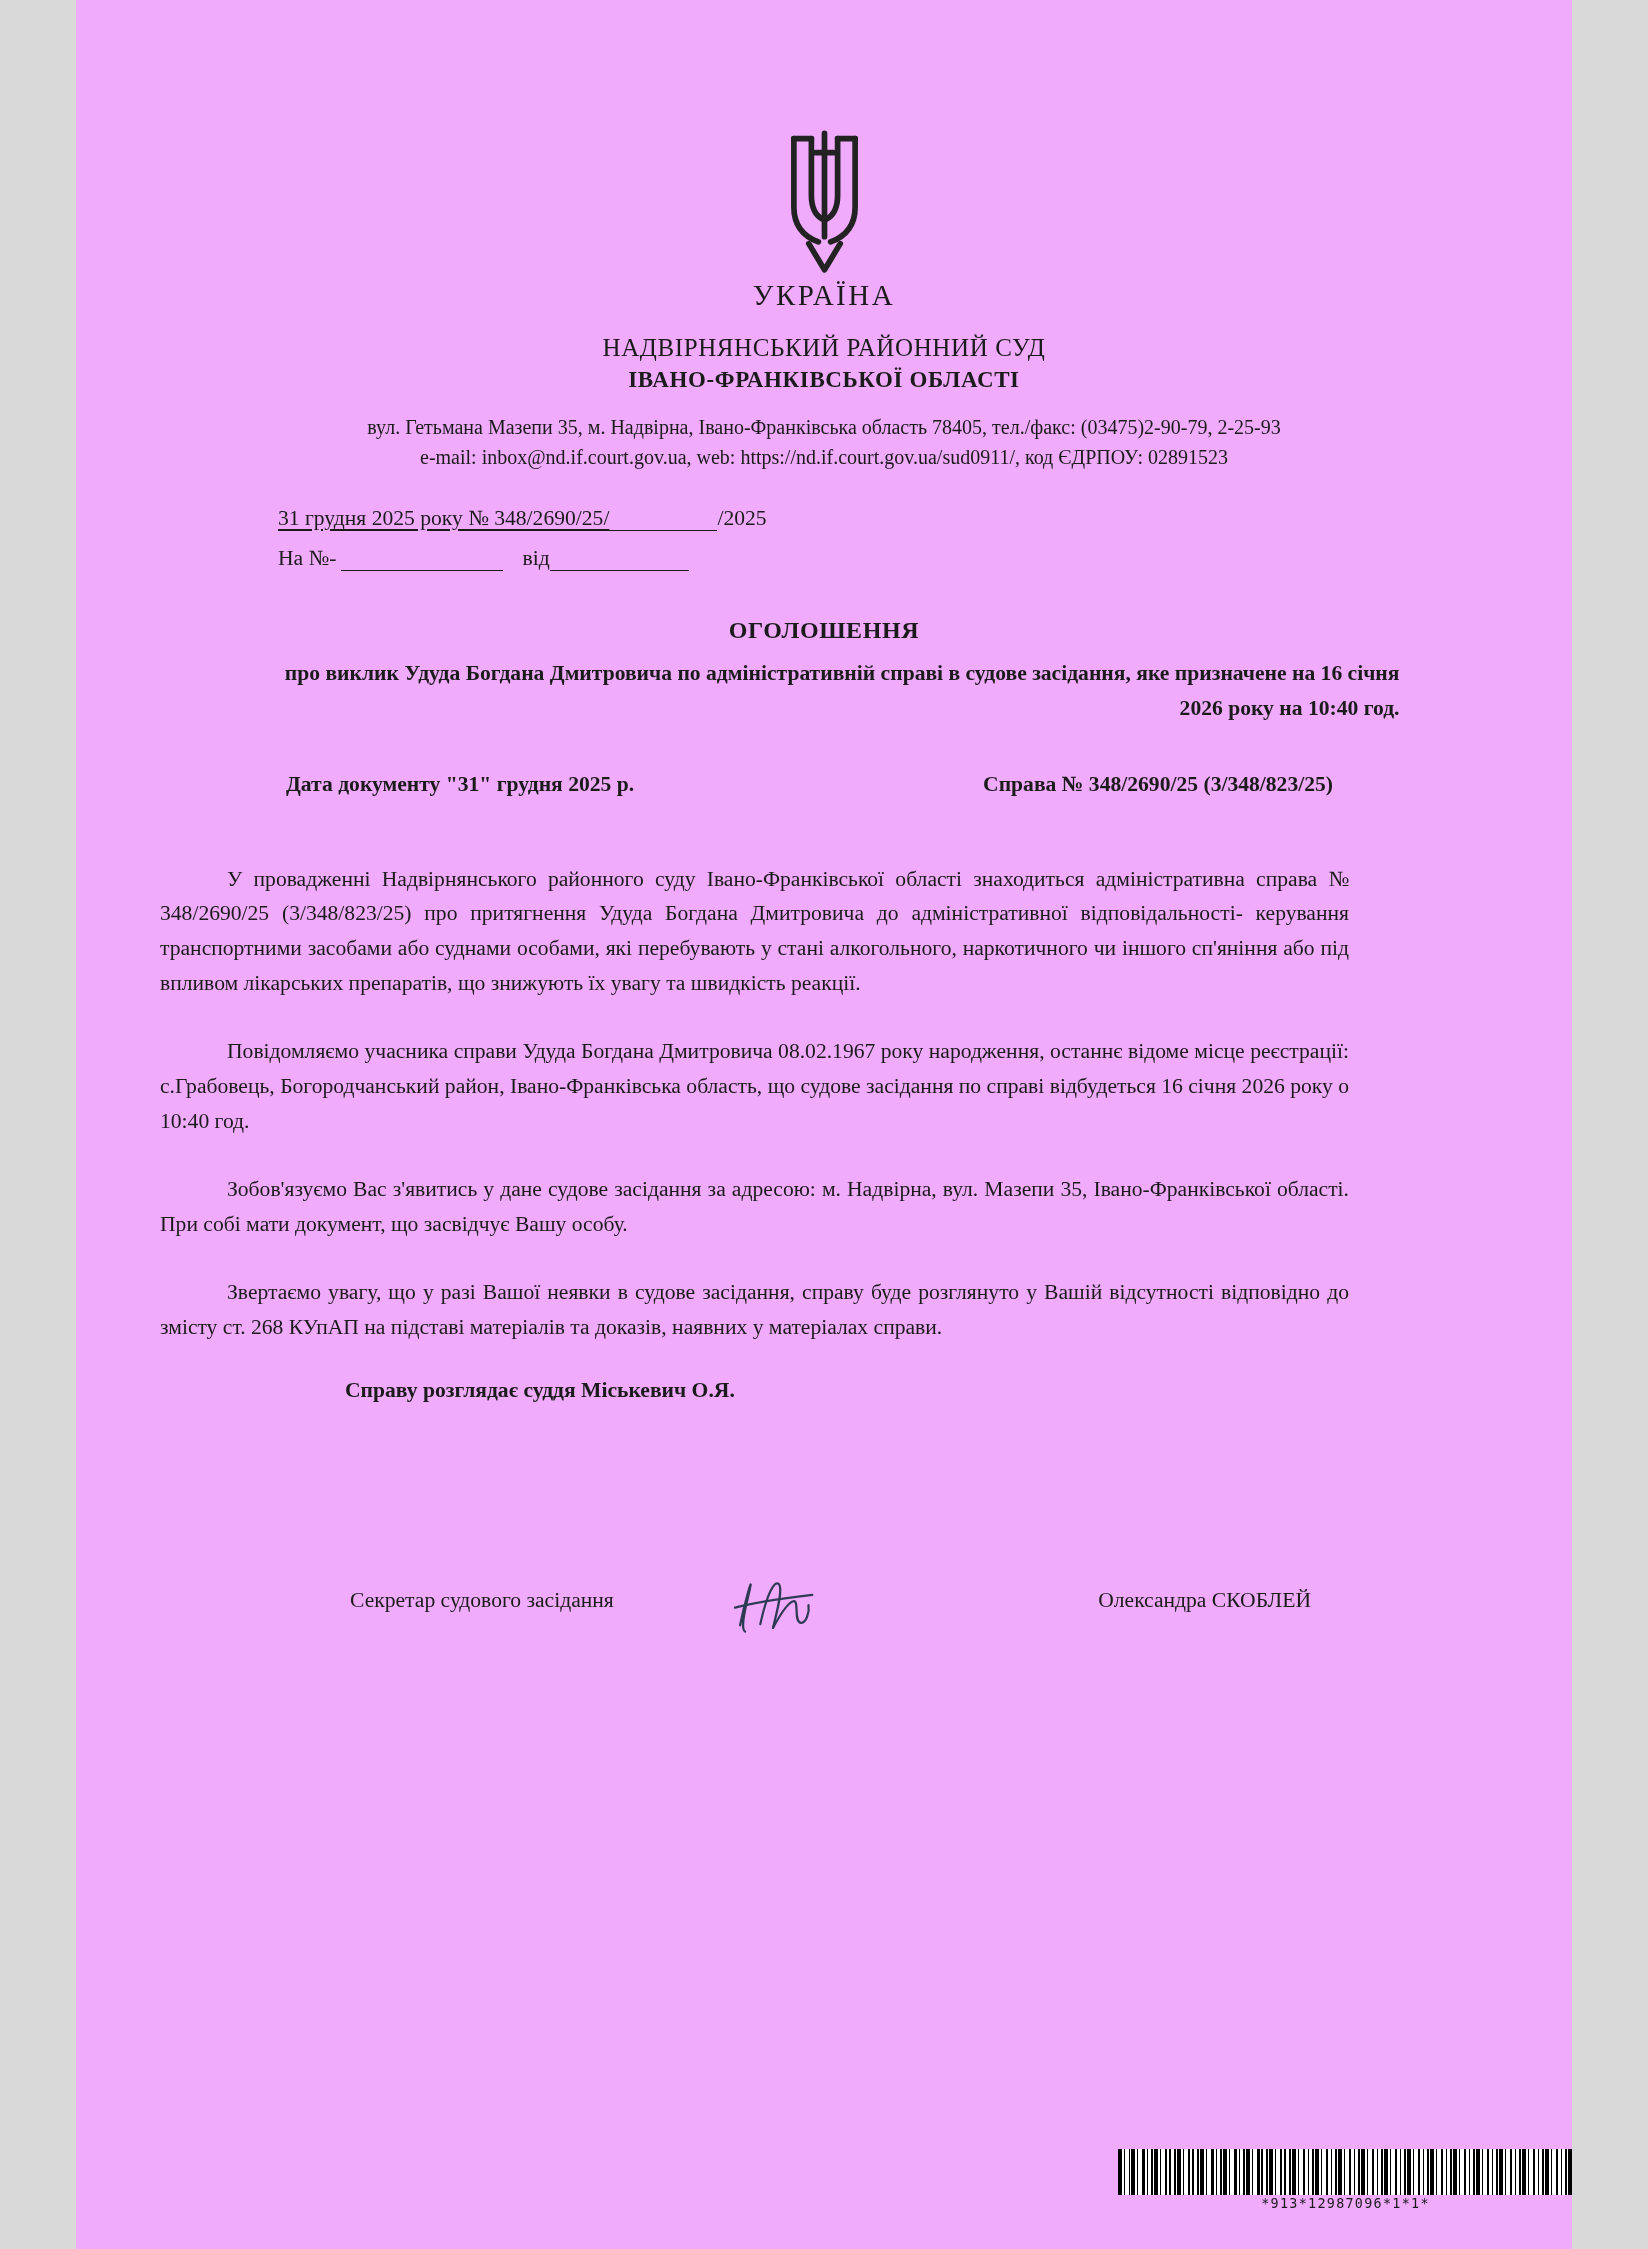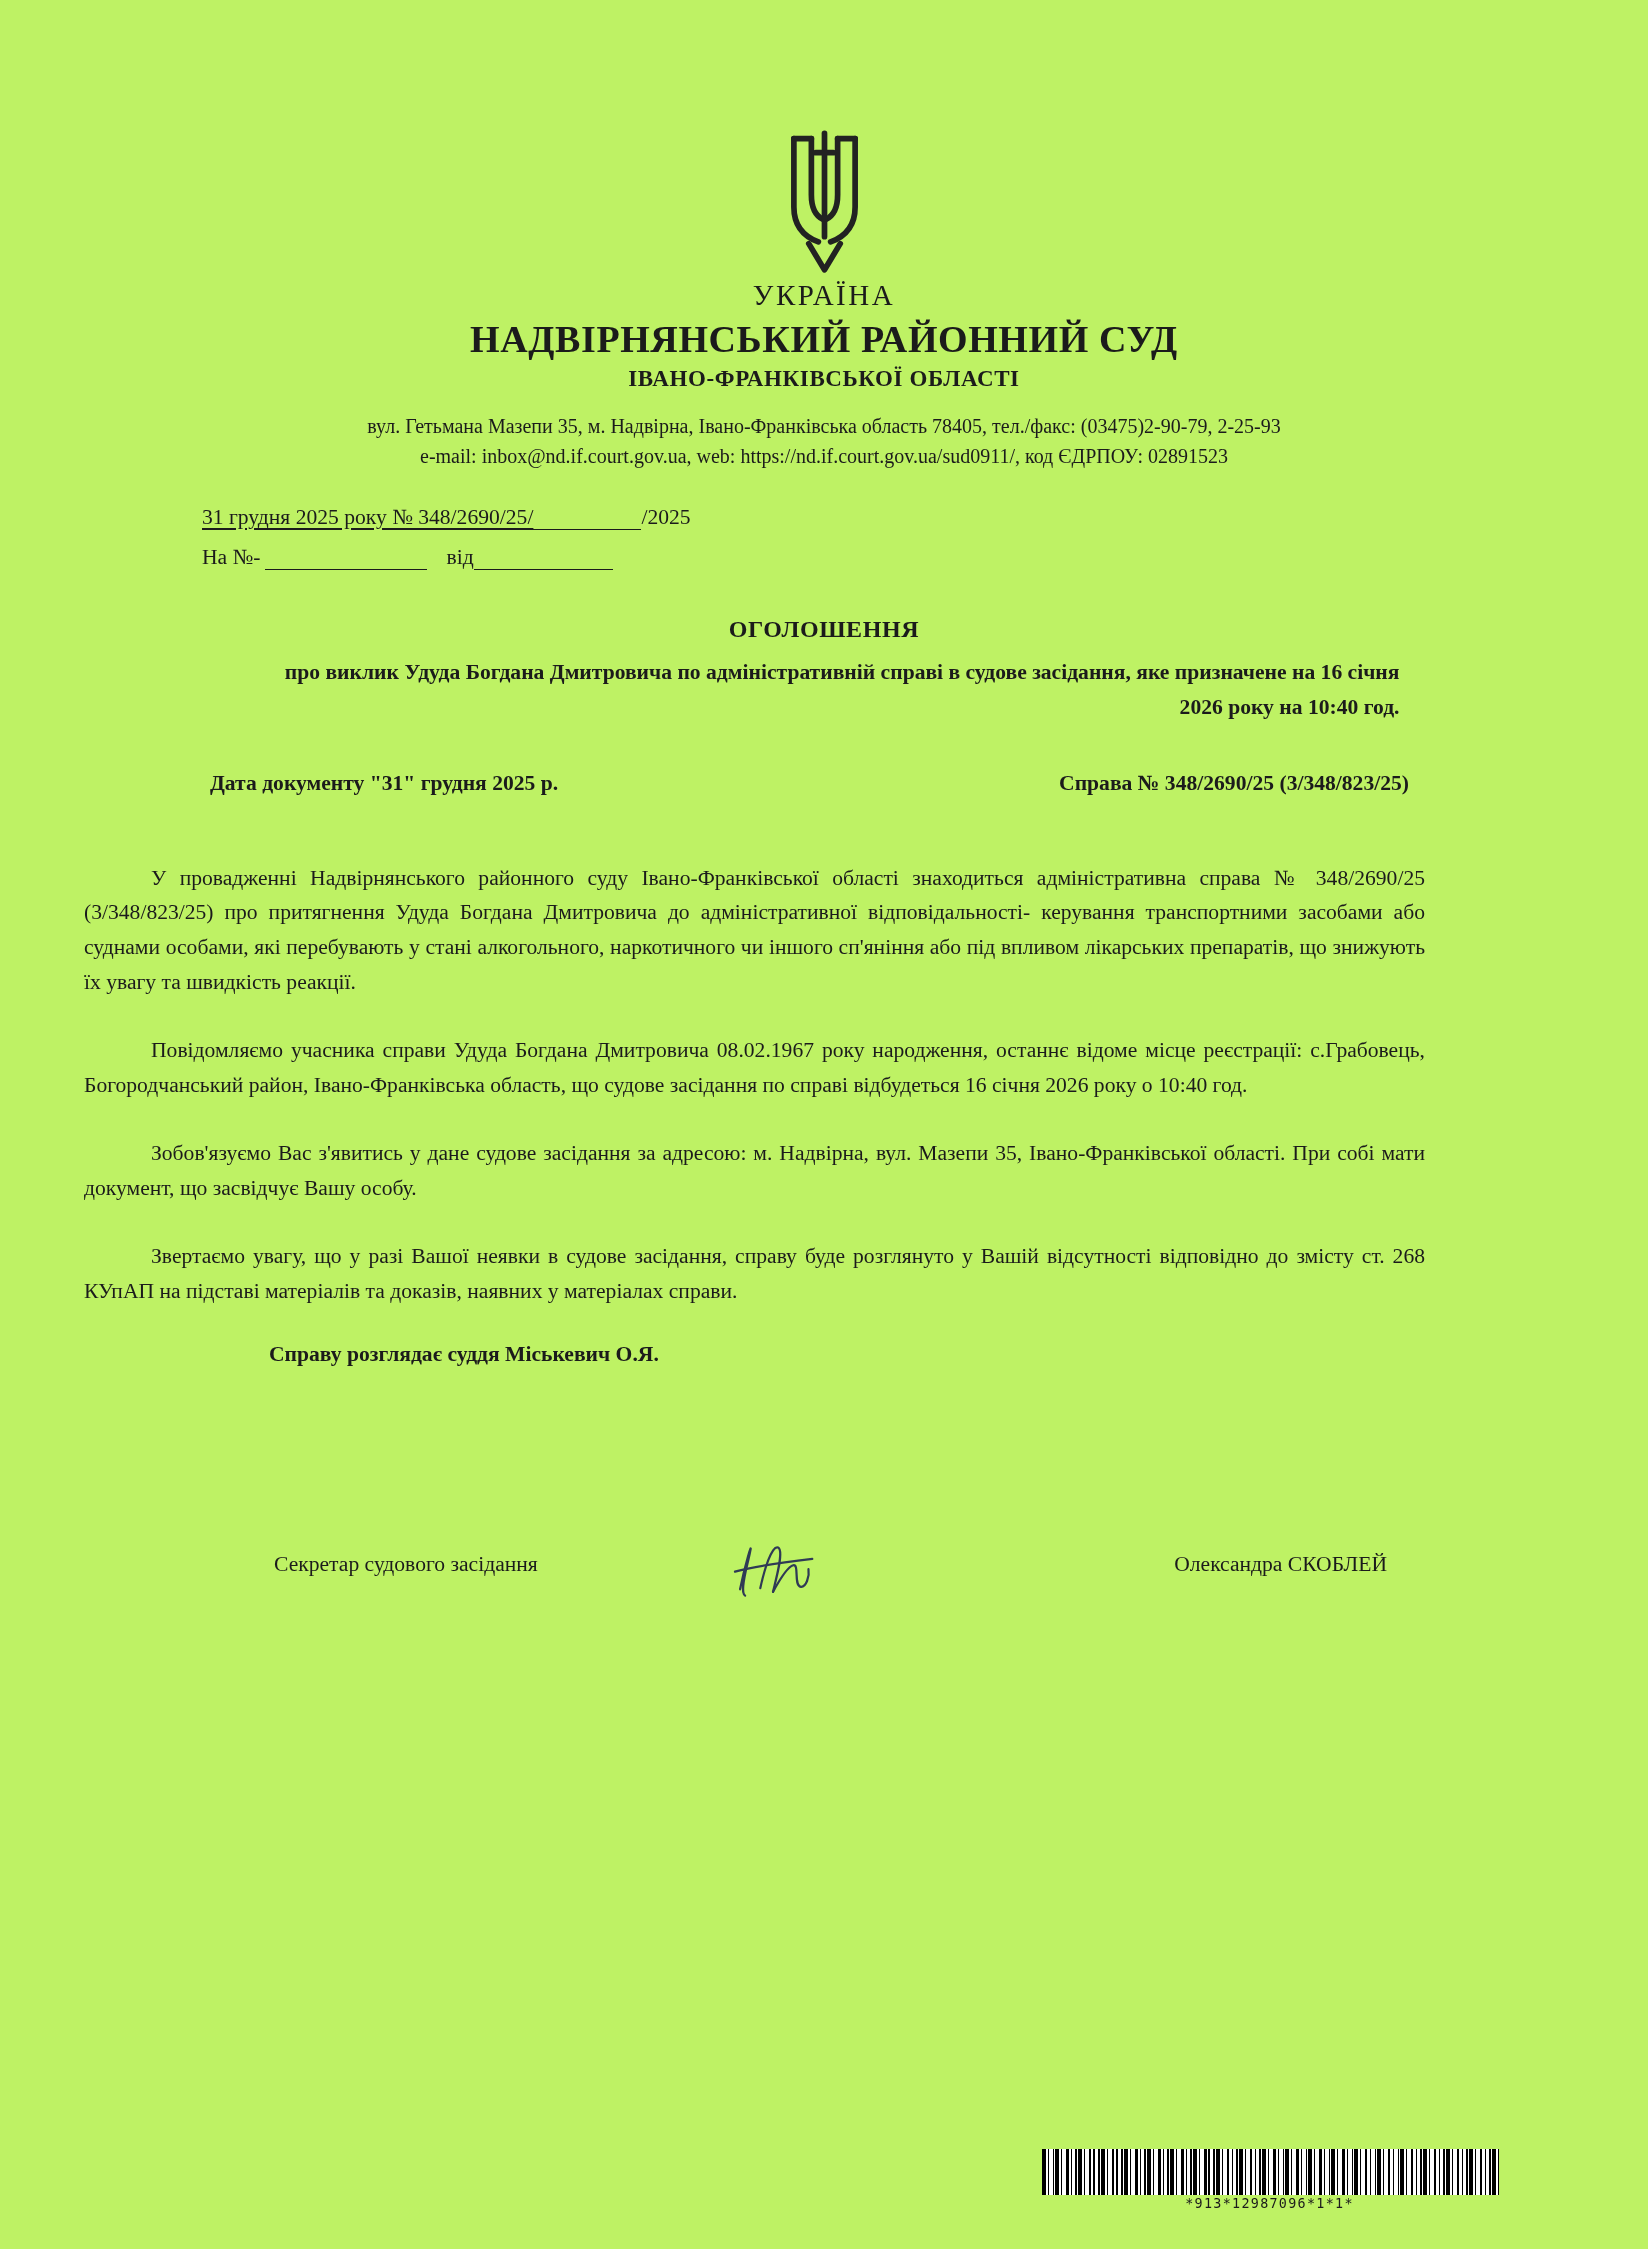--- a/index.html
+++ b/index.html
@@ -1,34 +1,34 @@
 <!DOCTYPE html>
 <html style="font-size:10.2px"><head>
 <meta charset="utf-8">
 <title>Court Document</title>
 <style>
   html, body { margin: 0; padding: 0; }
   body { background: #d9d9d9; }
 
   .page {
     position: relative;
-    width: 1648px;
+    width: 1496px;
     height: 2250px;
     margin: 0 auto;
-    background: #bef264;
+    background: #f0abfc;
     color: #1b1b1b;
     font-family: "Liberation Serif", "DejaVu Serif", serif;
     overflow: hidden;
   }
 
   
   .header { text-align: center; padding-top: 127px; }
   .emblem { display: block; margin: 0 auto; }
   .country { font-size: 29px; letter-spacing: 2.5px; margin-top: 1.3px; }
-  .court-name { font-size: 38px; font-weight: bold; margin-top: 5px; letter-spacing: 0.6px; }
+  .court-name { font-size: 25px; font-weight: normal; margin-top: 22px; letter-spacing: 0.6px; }
   .region { font-size: 23px; font-weight: bold; margin-top: 5.1px; letter-spacing: 0.6px; }
   .address { font-size: 20px; margin-top: 23px; }
   .contacts { font-size: 20px; margin-top: 6.4px; }
 
   
   .ref { margin: 37px 0 0 202px; font-size: 21.6px; }
   .ref-line { margin-bottom: 15.3px; }
   .u { text-decoration: underline; text-underline-offset: 3.8px; }
   .blank {
     display: inline-block;

